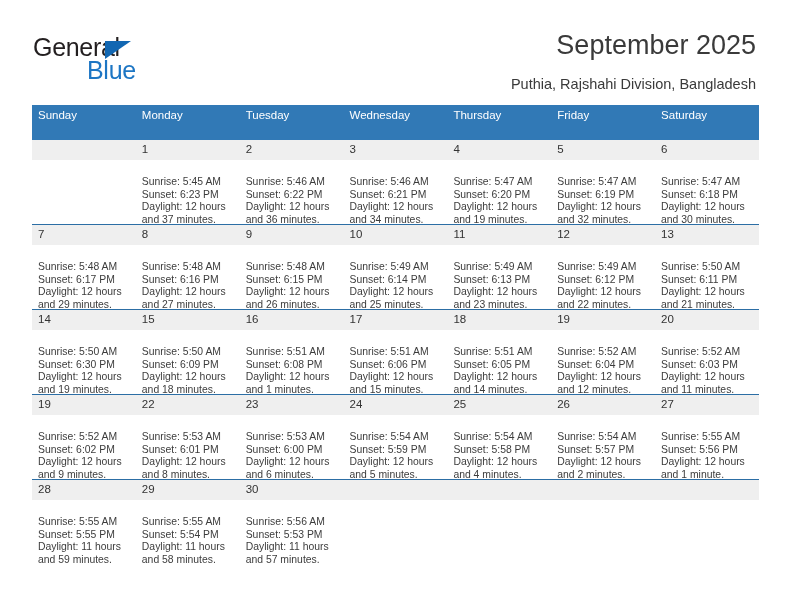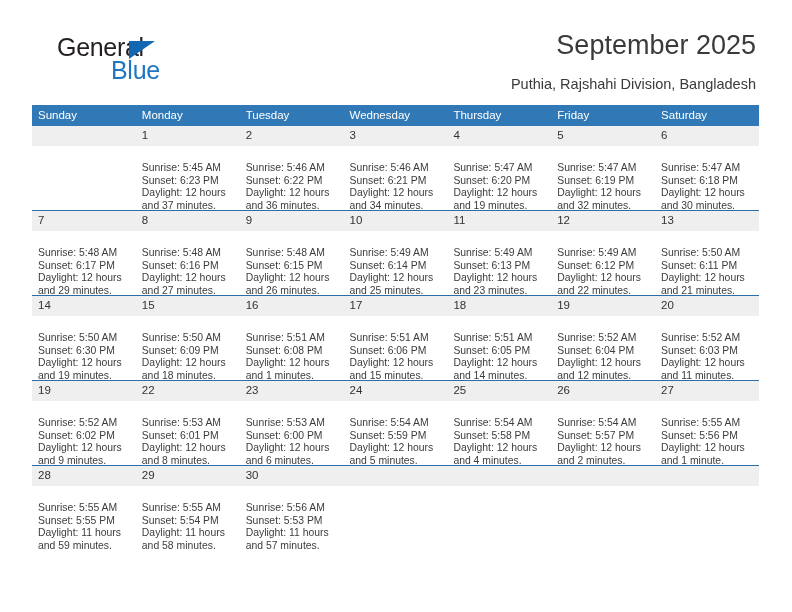--- a/index.html
+++ b/index.html
@@ -28,21 +28,20 @@
     top: 0;
     width: 792px;
     height: 100px;
   }
   .logo {
     position: absolute;
     left: 33px;
     top: 33px;
     width: 140px;
     height: 52px;
-    margin-left: 24px;
   }
   .logo-general {
     position: absolute;
     left: 0;
     top: 0;
     font-size: 25px;
     letter-spacing: -0.3px;
     color: #231f20;
     font-family: "Liberation Sans", sans-serif;
   }
@@ -94,21 +93,21 @@
     width: 727px;
     border-collapse: collapse;
     table-layout: fixed;
   }
   .calendar th {
     background: #3179b6;
     color: #ffffff;
     font-weight: normal;
     font-size: 11.5px;
     text-align: left;
-    padding: 4px 0 5px 6px;
+    padding: 4px 0 19px 6px;
     height: 12px;
     font-family: "Liberation Sans", sans-serif;
   }
   .calendar td {
     width: 103.857px;
     vertical-align: top;
     padding: 0;
     border-top: 1px solid #2c6ea5;
     background: #ffffff;
   }

